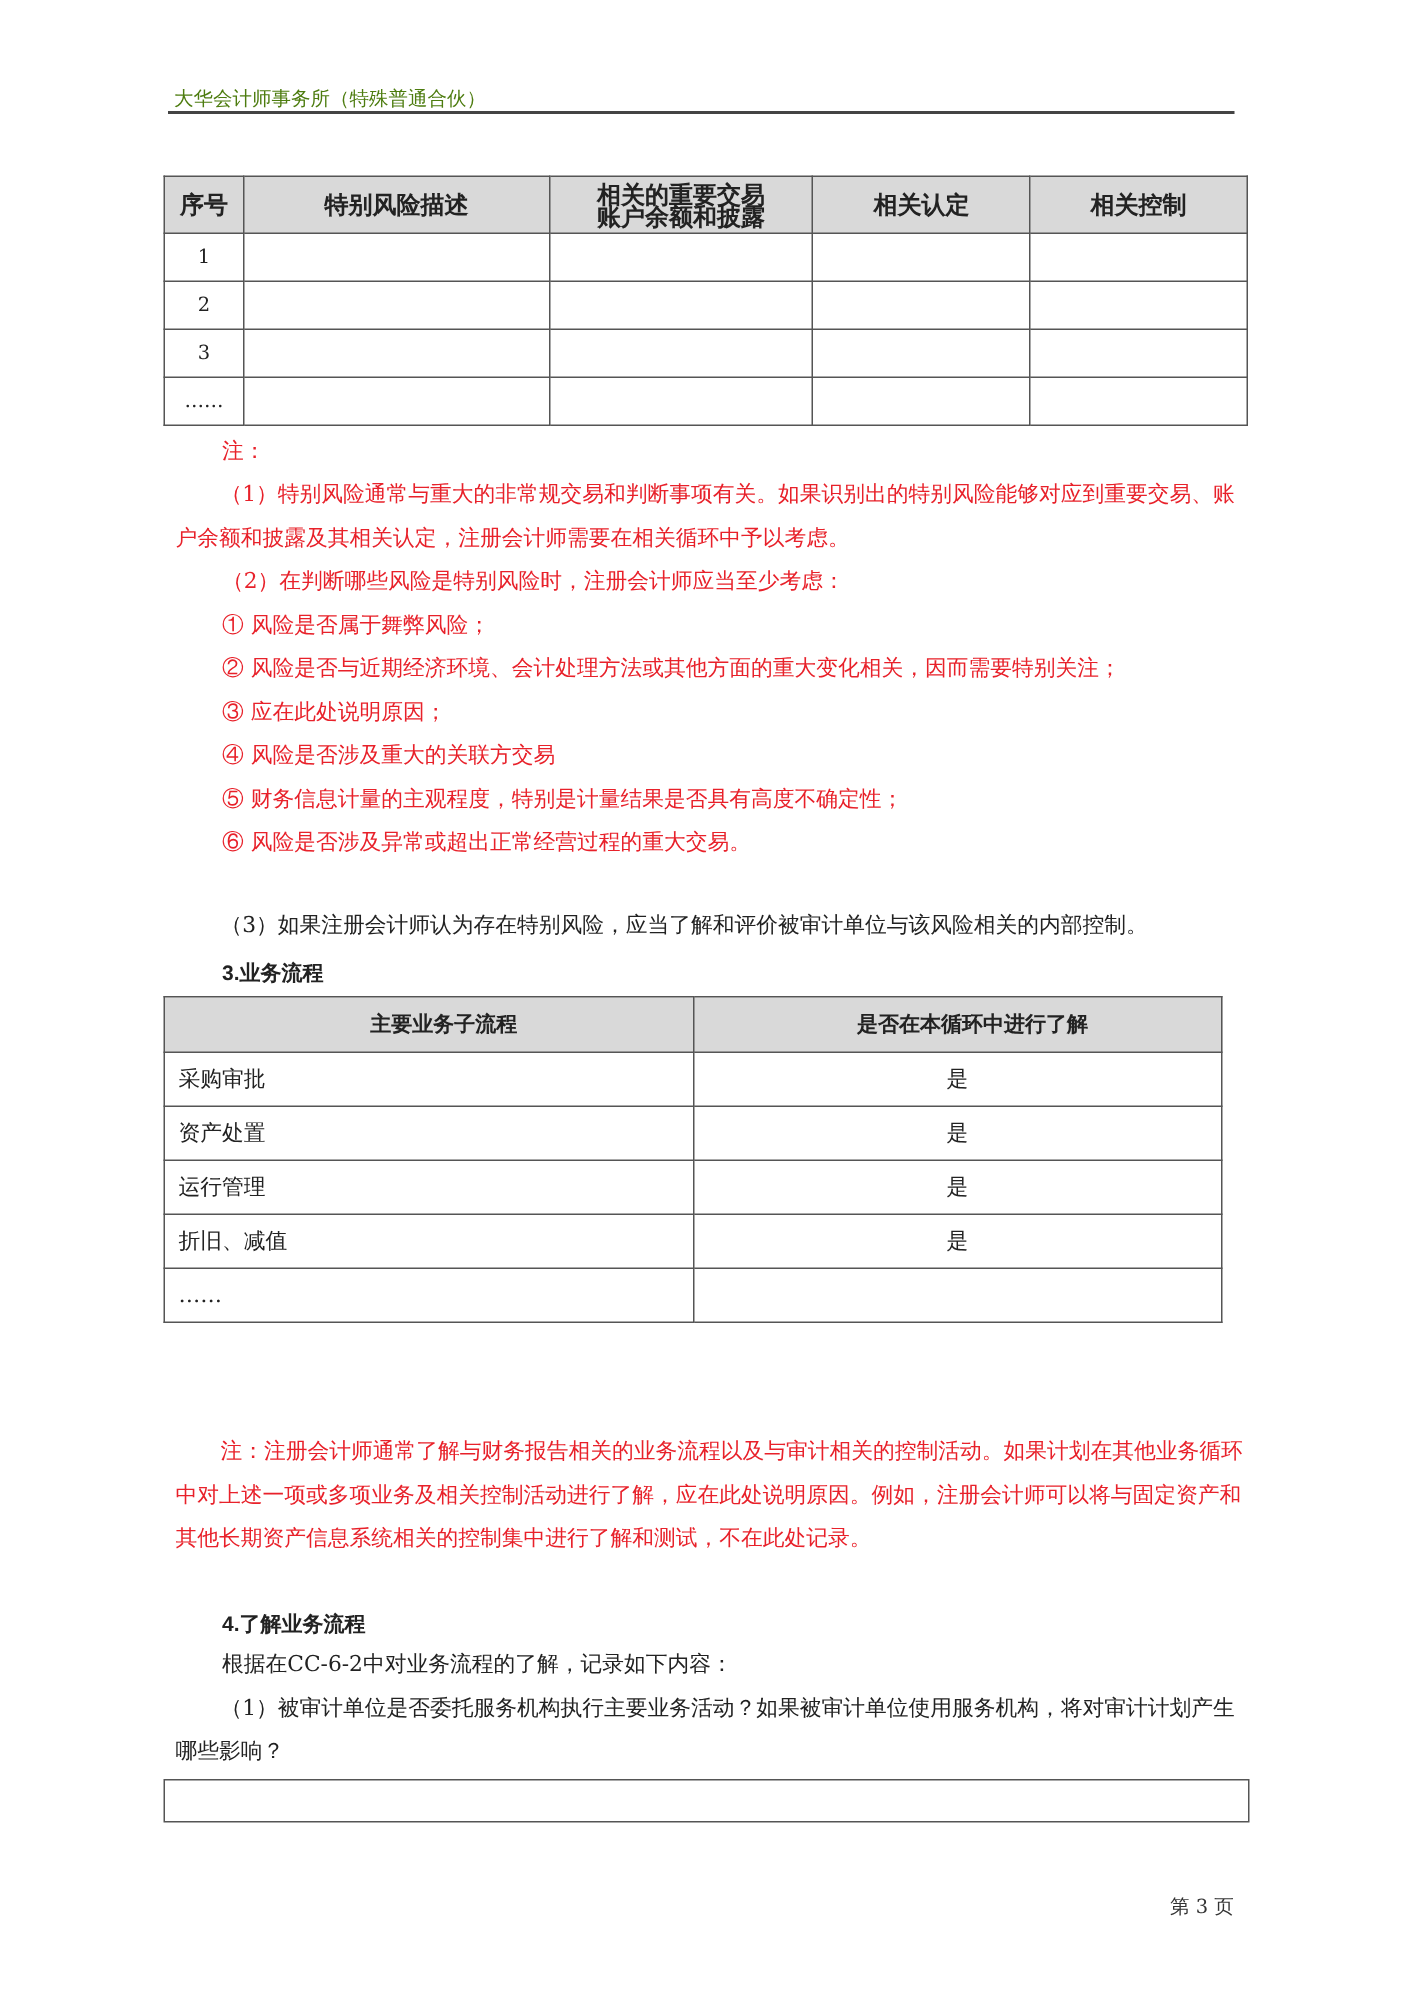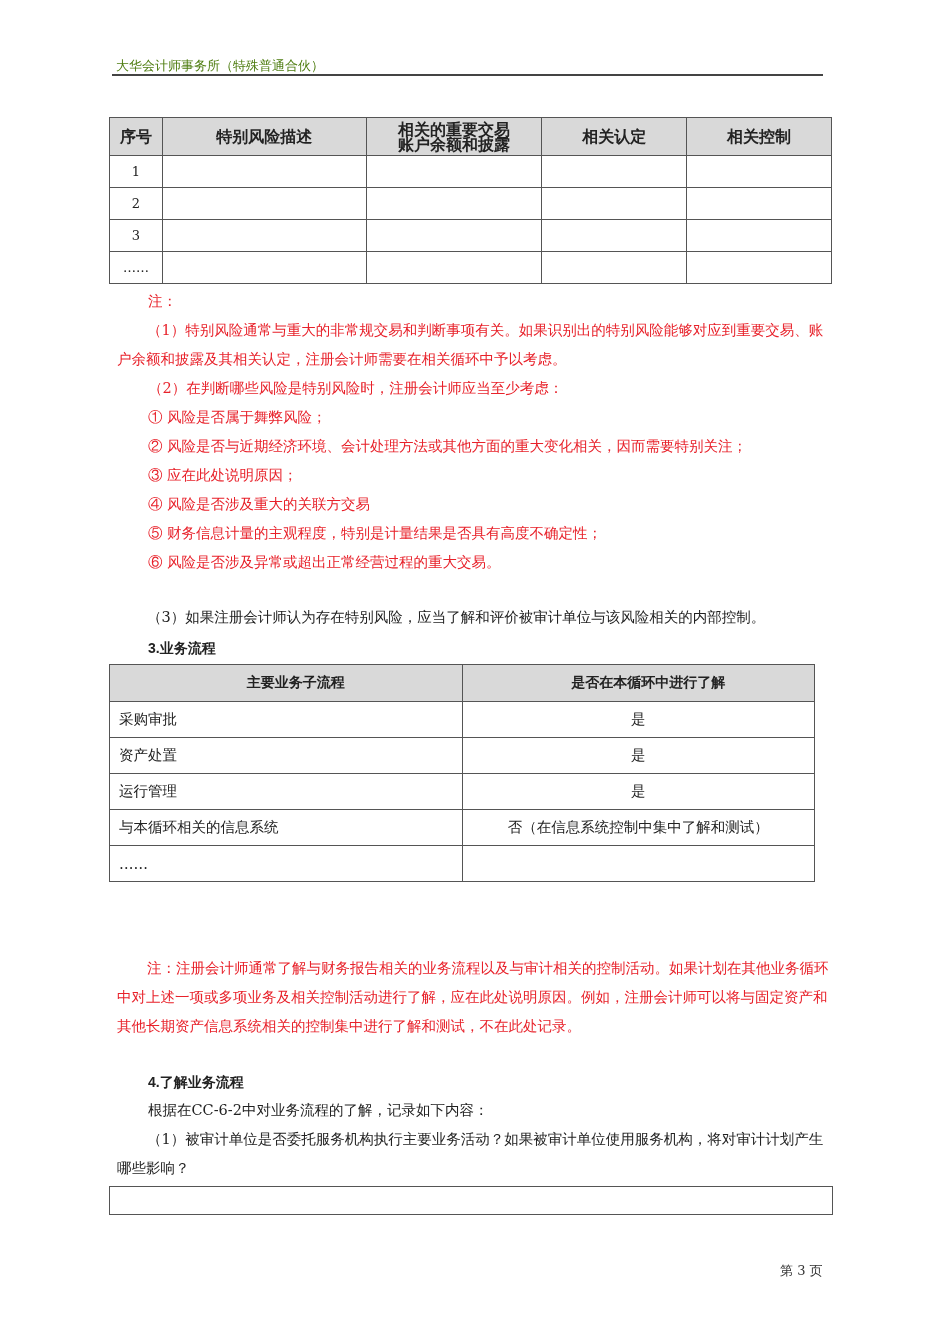--- a/index.html
+++ b/index.html
@@ -109,22 +109,22 @@
   </tr>
   <tr>
     <td class="l">资产处置</td>
     <td class="c">是</td>
   </tr>
   <tr>
     <td class="l">运行管理</td>
     <td class="c">是</td>
   </tr>
   <tr>
-    <td class="l">与本循环相关的信息系统</td>
-    <td class="c">否（在信息系统控制中集中了解和测试）</td>
+    <td class="l">折旧、减值</td>
+    <td class="c">是</td>
   </tr>
   <tr>
     <td class="l">……</td>
     <td class="c"></td>
   </tr>
 </tbody>
   </table>
 
 <div class="para red wrap" style="left:117px; top:954px; text-indent:30px;">注：注册会计师通常了解与财务报告相关的业务流程以及与审计相关的控制活动。如果计划在其他业务循环中对上述一项或多项业务及相关控制活动进行了解，应在此处说明原因。例如，注册会计师可以将与固定资产和其他长期资产信息系统相关的控制集中进行了解和测试，不在此处记录。</div>
 

